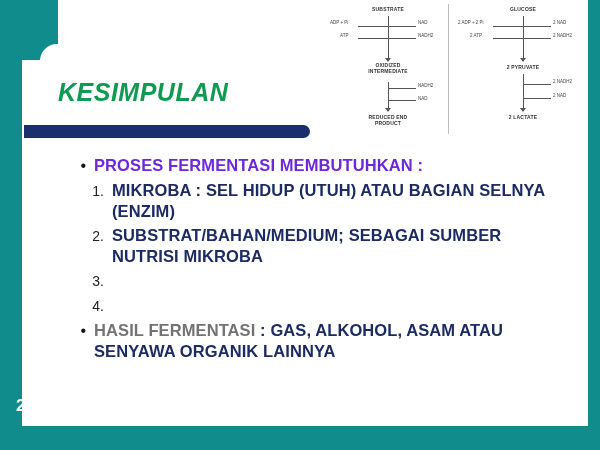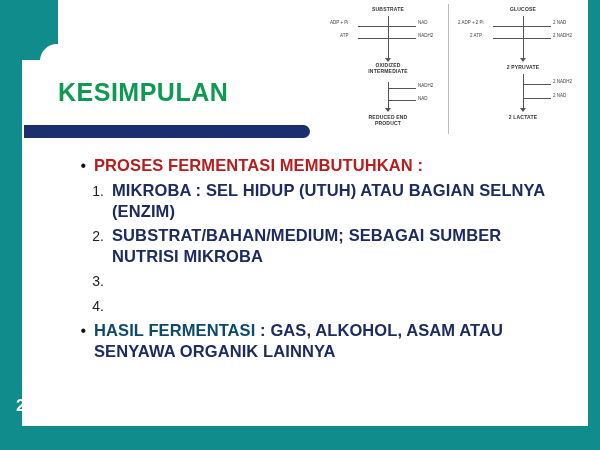--- a/index.html
+++ b/index.html
@@ -60,20 +60,21 @@
     border-radius: 50%;
   }
 
   
   .title {
     position: absolute;
     left: 58px;
     top: 78px;
     font-size: 25px;
     font-weight: bold;
+    font-style: italic;
     color: #0f9a52;
     letter-spacing: 0.5px;
     font-family: "Liberation Sans", sans-serif;
   }
   .title-rule {
     position: absolute;
     left: 24px;
     top: 125px;
     width: 286px;
     height: 13px;
@@ -166,24 +167,24 @@
   }
   .row-text {
     flex: 1 1 auto;
     font-size: 16.5px;
     font-weight: bold;
     line-height: 21px;
     color: #1d2b63;
     letter-spacing: 0.1px;
   }
   .row-text.magenta {
-    color: #b91c1c;
+    color: #6d28d9;
   }
   .row-text .magenta-part {
-    color: #0c4a6e;
+    color: #737373;
   }
   .row-text .navy-part {
     color: #1d2b63;
   }
   .row.lvl1 .marker { width: 34px; }
   .row.lvl2 .marker { width: 52px; }
 
   
   .page-number {
     position: absolute;

